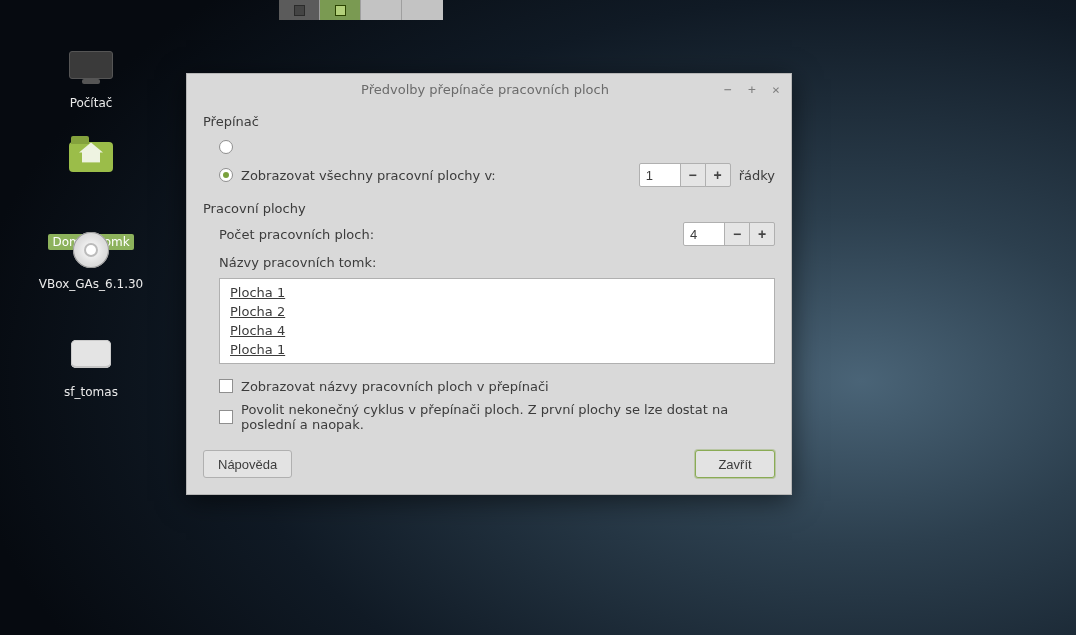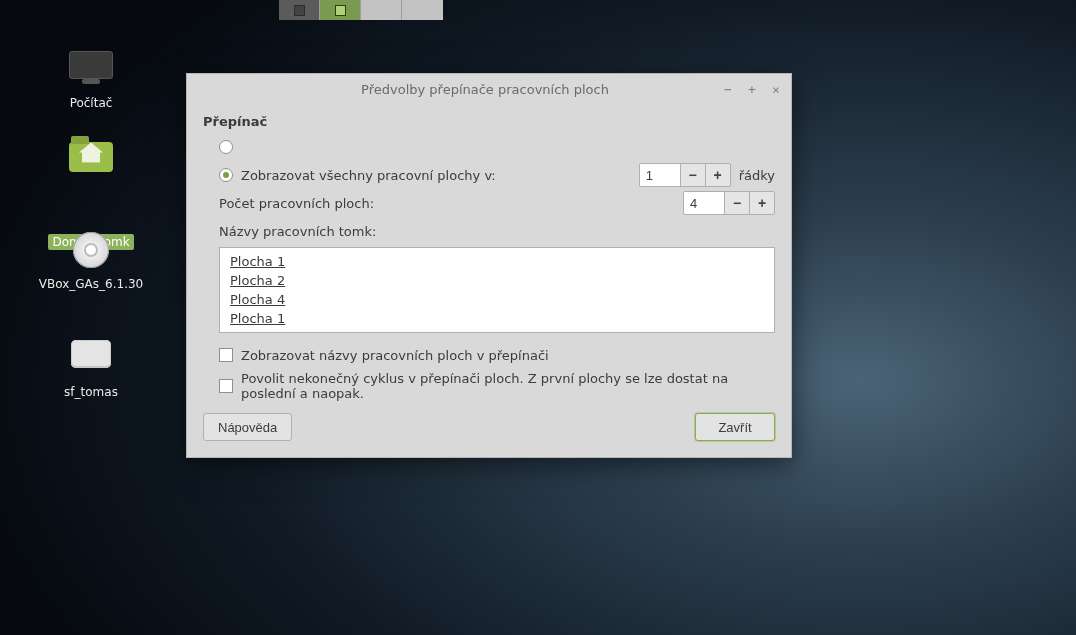--- a/index.html
+++ b/index.html
@@ -143,21 +143,21 @@
     color: #7e7e7e;
     display: flex; align-items: center; justify-content: center;
     cursor: pointer;
     font-family: monospace;
   }
   .content {
     padding: 4px 16px 16px 16px;
     background: #d9d9d9;
   }
   .section-h {
-    font-weight: bold;
+    font-weight: normal;
     color: #3b3b3b;
     margin: 6px 0 6px 0;
   }
   .row {
     display: flex; align-items: center;
     margin: 4px 0;
     min-height: 24px;
   }
   .indent { padding-left: 16px; }
   .radio, .check {
@@ -206,21 +206,21 @@
     text-decoration: underline;
   }
   .listbox .item {
     padding: 2px 10px;
     font-size: 13px;
     color: #3c3c3c;
   }
   .footer {
     display: flex;
     justify-content: space-between;
-    margin-top: 12px;
+    margin-top: 18px;
   }
   .btn {
     min-width: 80px; height: 28px;
     padding: 0 14px;
     background: #e3e3e3;
     border: 1px solid #b0b0b0;
     border-radius: 3px;
     font-size: 13px;
     color: #3c3c3c;
     cursor: pointer;
@@ -295,20 +295,21 @@
         <span>Zobrazovat všechny pracovní plochy v:</span>
         <span class="grow"></span>
         <span class="spin">
           <input type="text" value="1" style="">
           <button>−</button>
           <button>+</button>
         </span>
         <span class="suffix">řádky</span>
       </div>
 
+      <div class="section-h" style="margin-top:14px;">Pracovní plochy</div>
 
       <div class="row indent">
         <span>Počet pracovních ploch:</span>
         <span class="grow"></span>
         <span class="spin">
           <input type="text" value="4" style="">
           <button>−</button>
           <button>+</button>
         </span>
       </div>

